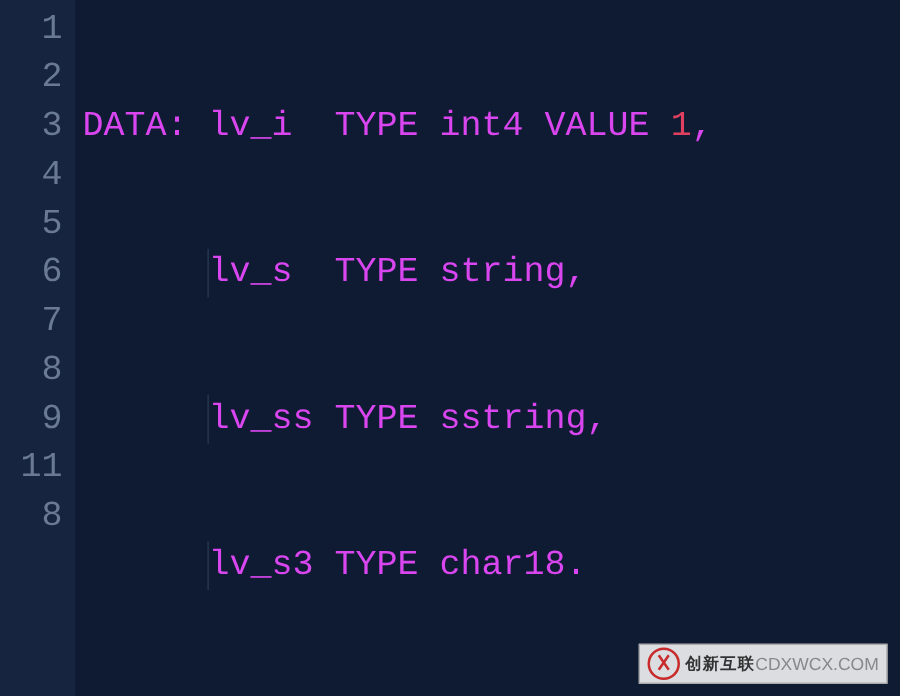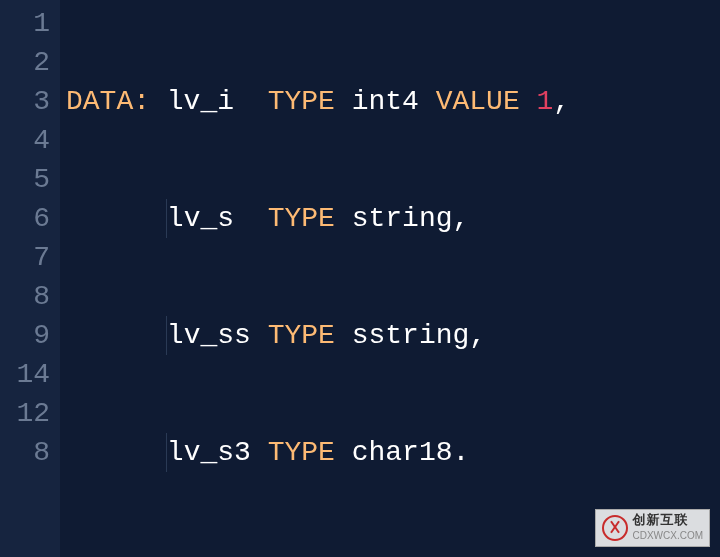--- a/index.html
+++ b/index.html
@@ -30,24 +30,24 @@
     height: 39px;
   }
   .code {
     padding: 4px 0 0 6px;
     white-space: pre;
     color: #c8d0dc;
   }
   .line {
     height: 39px;
   }
-  .kw   { color: #fdba74; }  
+  .kw   { color: #d946ef; }  
   .num  { color: #e04060; }  
   .str  { color: #4fbf4f; }  
-  .id   { color: #ffffff; }  
+  .id   { color: #d946ef; }  
   .indent-guide {
     border-left: 1px solid #2a3a55;
     display: inline-block;
     height: 39px;
     vertical-align: top;
     margin-left: -1px;
   }
   .watermark {
     position: absolute;
     right: 10px;
@@ -75,41 +75,40 @@
     content: "";
     position: absolute;
     background: #c82b2b;
     width: 2px;
     height: 14px;
     left: 10px;
     top: 3px;
   }
   .wm-icon::before { transform: rotate(35deg); }
   .wm-icon::after  { transform: rotate(-35deg); }
-  .wm-text { display: flex; flex-direction: column; justify-content: flex-end; }
+  .wm-text { display: flex; flex-direction: row; justify-content: flex-end; }
   .wm-top { font-size: 13px; letter-spacing: 1px; font-weight: bold;}
-  .wm-sub { font-size: 10px; color: #888; }
+  .wm-sub { font-size: 14px; color: #888; }
 </style>
 </head>
 <body>
 
 <div class="editor">
 
   <div class="gutter">
     <div class="ln">1</div>
     <div class="ln">2</div>
     <div class="ln">3</div>
     <div class="ln">4</div>
     <div class="ln">5</div>
     <div class="ln">6</div>
     <div class="ln">7</div>
     <div class="ln">8</div>
     <div class="ln">9</div>
-    <div class="ln">14</div>
-    <div class="ln">12</div>
+    <div class="ln">11</div>
     <div class="ln">8</div>
   </div>
 
   <div class="code">
     <div class="line"><span class="kw">DATA:</span><span class="id"> lv_i  </span><span class="kw">TYPE</span><span class="id"> int4 </span><span class="kw">VALUE</span><span> </span><span class="num">1</span><span class="id">,</span></div>
     <div class="line"><span class="id">      </span><span class="indent-guide"></span><span class="id">lv_s  </span><span class="kw">TYPE</span><span class="id"> string,</span></div>
     <div class="line"><span class="id">      </span><span class="indent-guide"></span><span class="id">lv_ss </span><span class="kw">TYPE</span><span class="id"> sstring,</span></div>
     <div class="line"><span class="id">      </span><span class="indent-guide"></span><span class="id">lv_s3 </span><span class="kw">TYPE</span><span class="id"> char18.</span></div>
     
     

